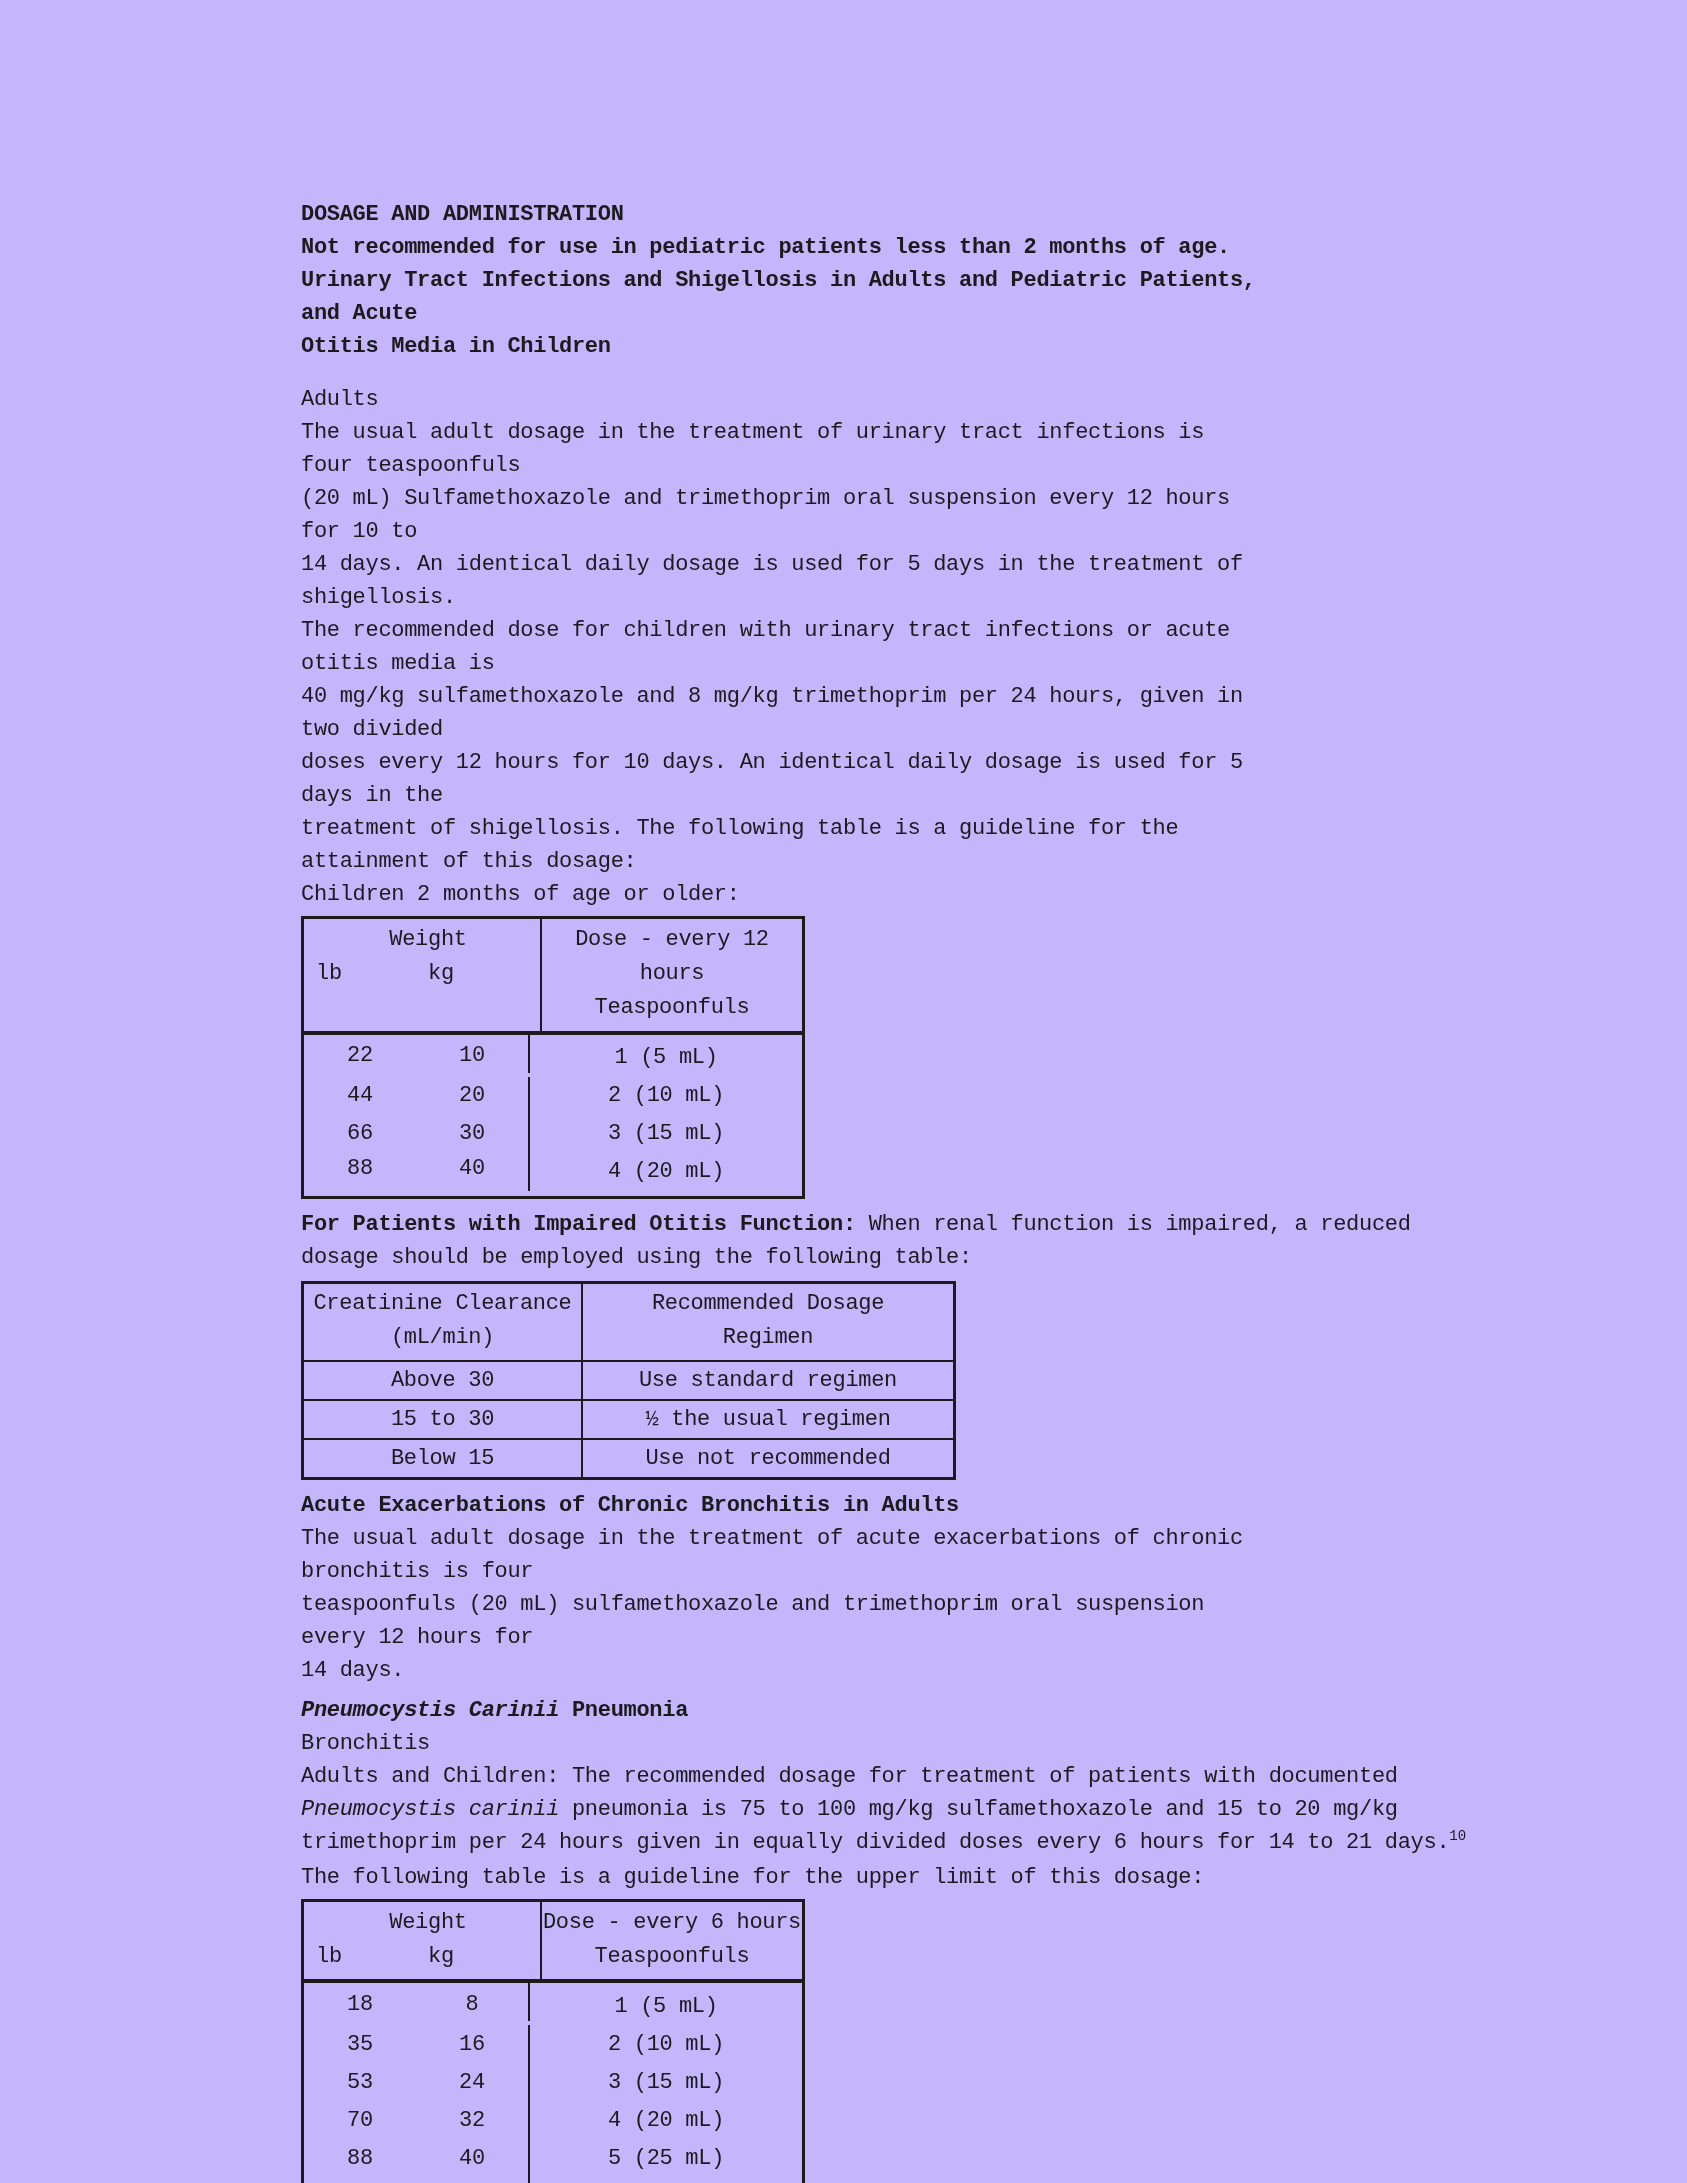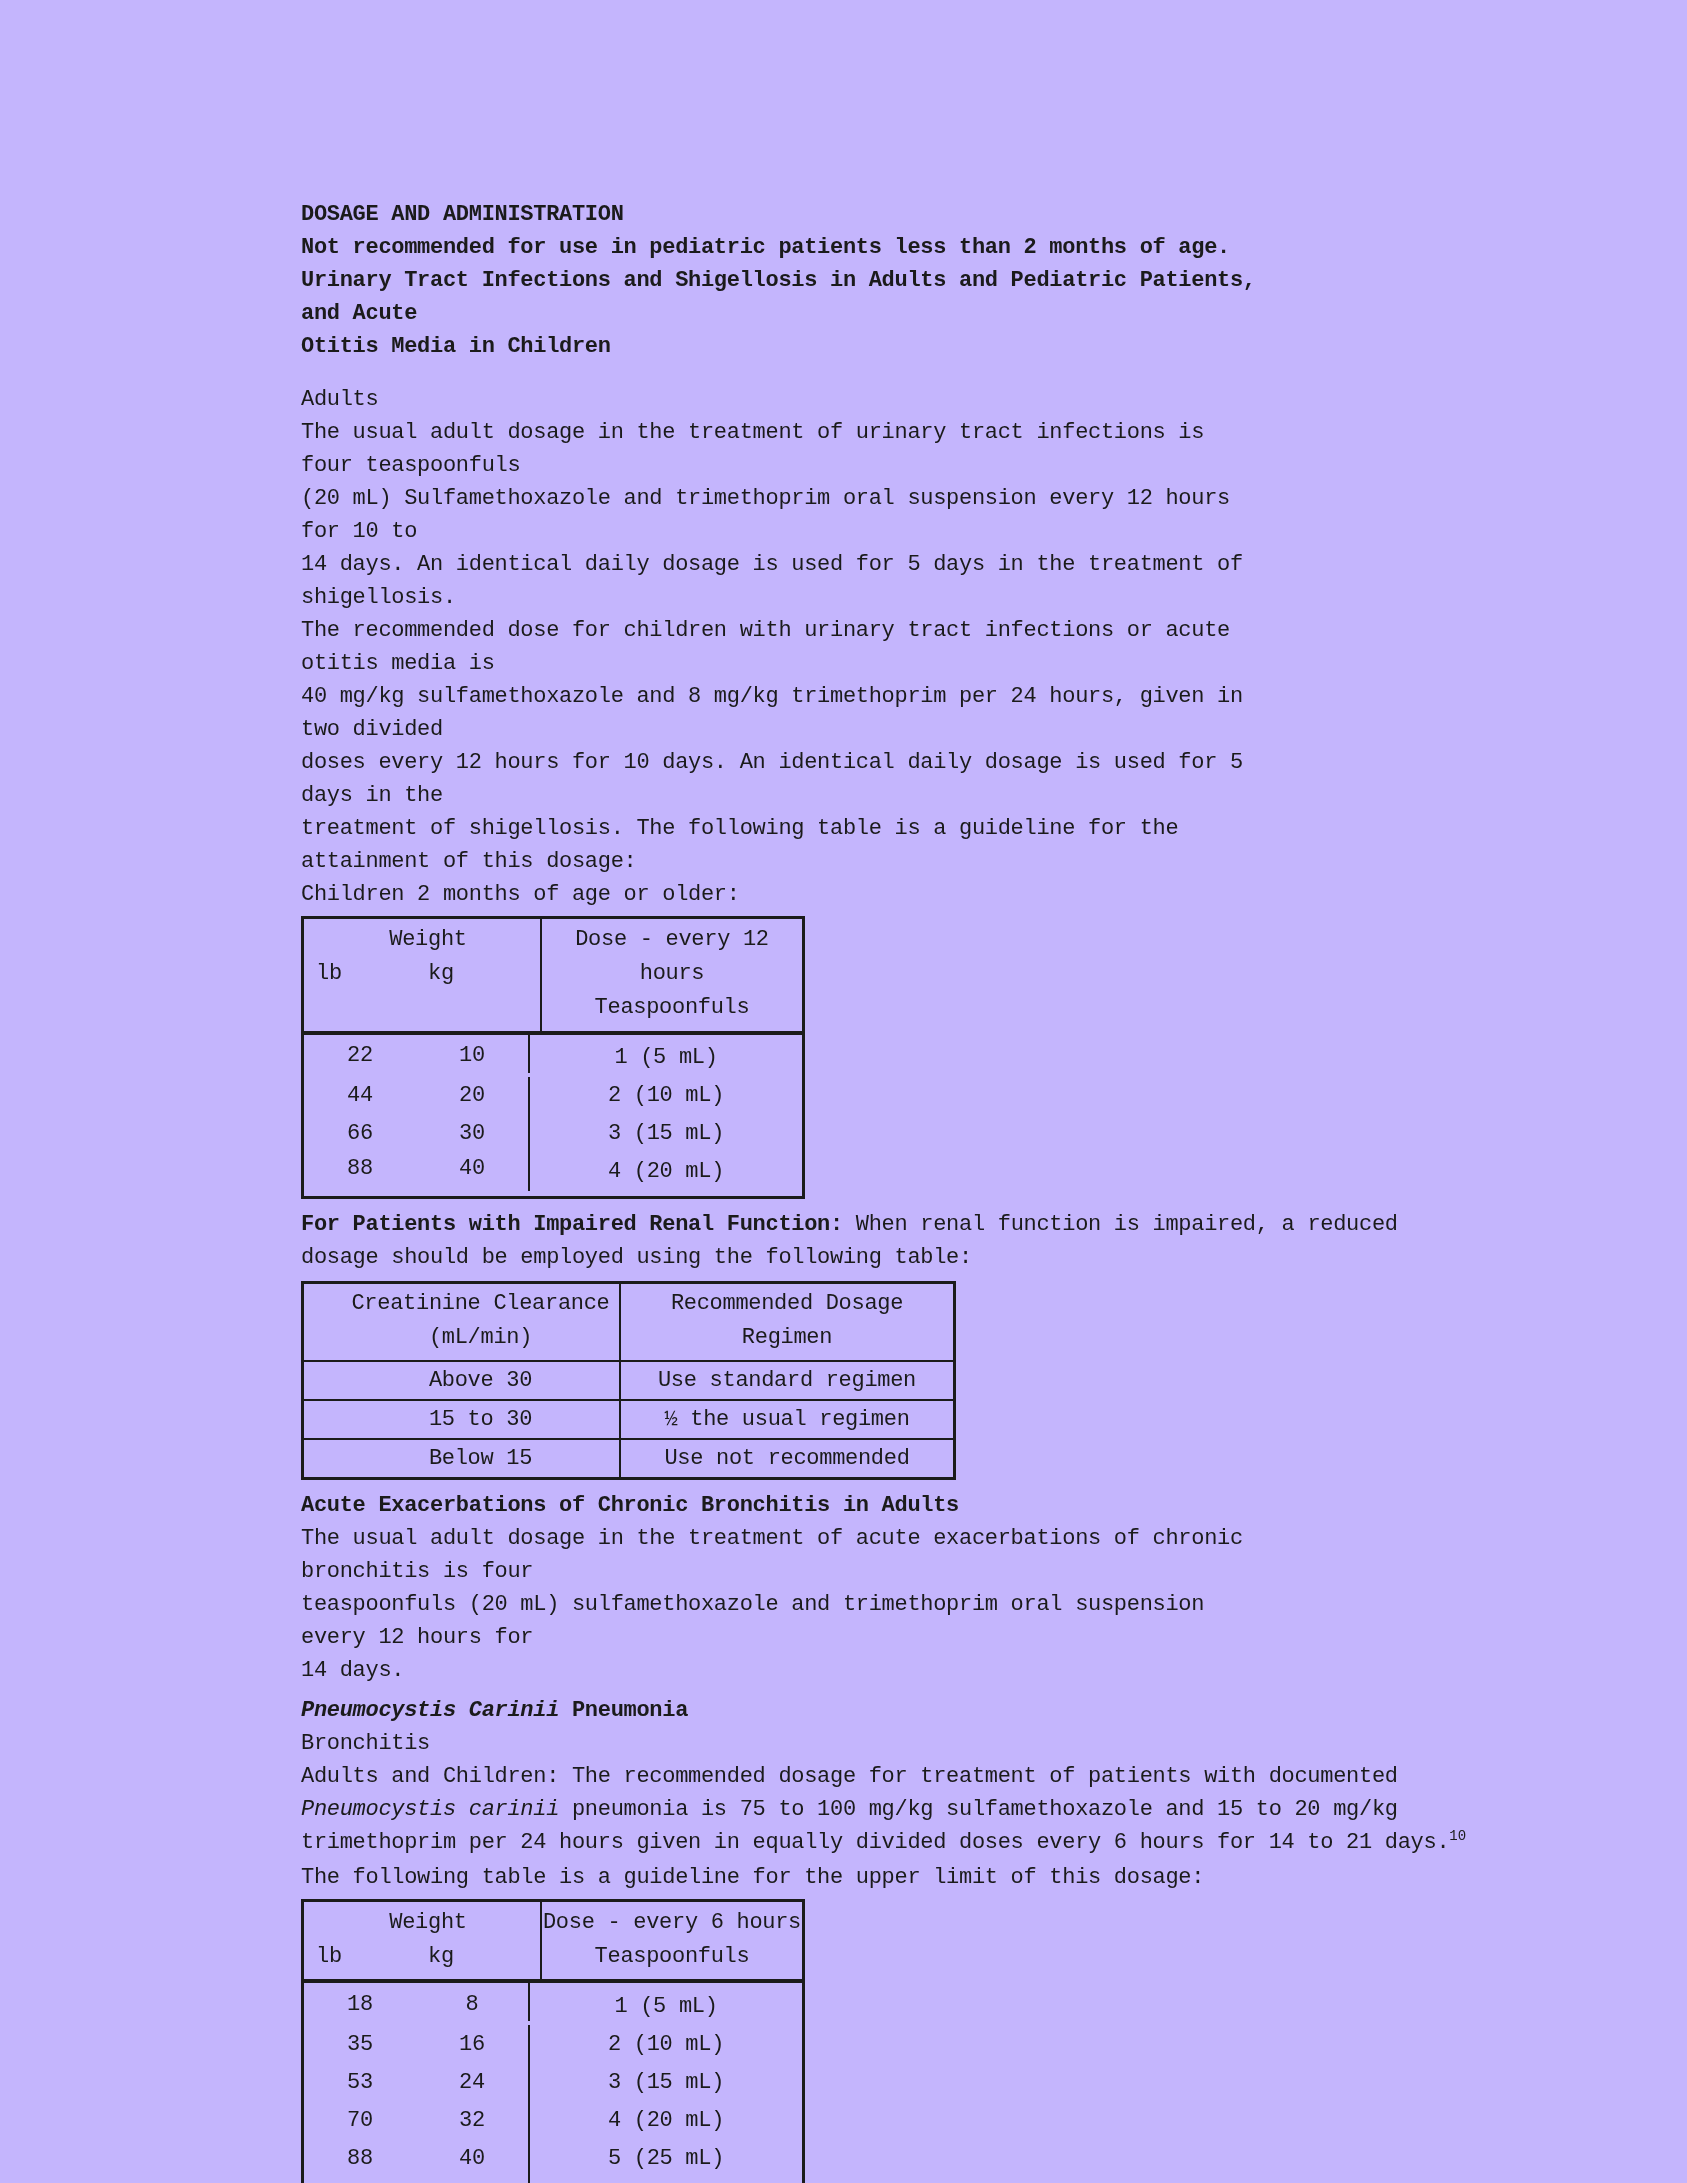--- a/index.html
+++ b/index.html
@@ -91,21 +91,20 @@
     font-size: 22px;
     letter-spacing: -0.3px;
   }
   .rtable .rrow { display: flex; border-bottom: 2.6px solid #1b1b1b; }
   .rtable .rrow:last-child { border-bottom: none; }
   .rtable .c1 {
     width: 279px;
     border-right: 2.6px solid #1b1b1b;
     box-sizing: border-box;
     text-align: center;
-    margin-left: 38px;
   }
   .rtable .c2 { flex: 1; text-align: center; }
   .rtable .hrow .c1, .rtable .hrow .c2 { padding: 3.3px 0 4.6px 0; }
   .rtable .hrow .hline { line-height: 34px; }
   .rtable .drow .c1, .rtable .drow .c2 {
     height: 37px;
     display: flex;
     align-items: center;
     justify-content: center;
   }
@@ -170,21 +169,21 @@
       </div>
       <div class="row last">
         <div class="wl">
             <span>88</span>
             <span>40</span>
           </div>
         <div class="wd">4 (20 mL)</div>
       </div>
     </div>
 
-    <div class="tline mt14"><span class="bold">For Patients with Impaired Renal Function:</span><span> When renal function is impaired, a reduced</span></div>
+    <div class="tline mt14"><span class="bold">For Patients with Impaired Otitis Function:</span><span> When renal function is impaired, a reduced</span></div>
     <div class="tline">dosage should be employed using the following table:</div>
 
     <div class="rtable">
       <div class="rrow hrow">
         <div class="c1">
           <div class="hline">Creatinine Clearance</div>
           <div class="hline">(mL/min)</div>
         </div>
         <div class="c2">
           <div class="hline">Recommended Dosage</div>

